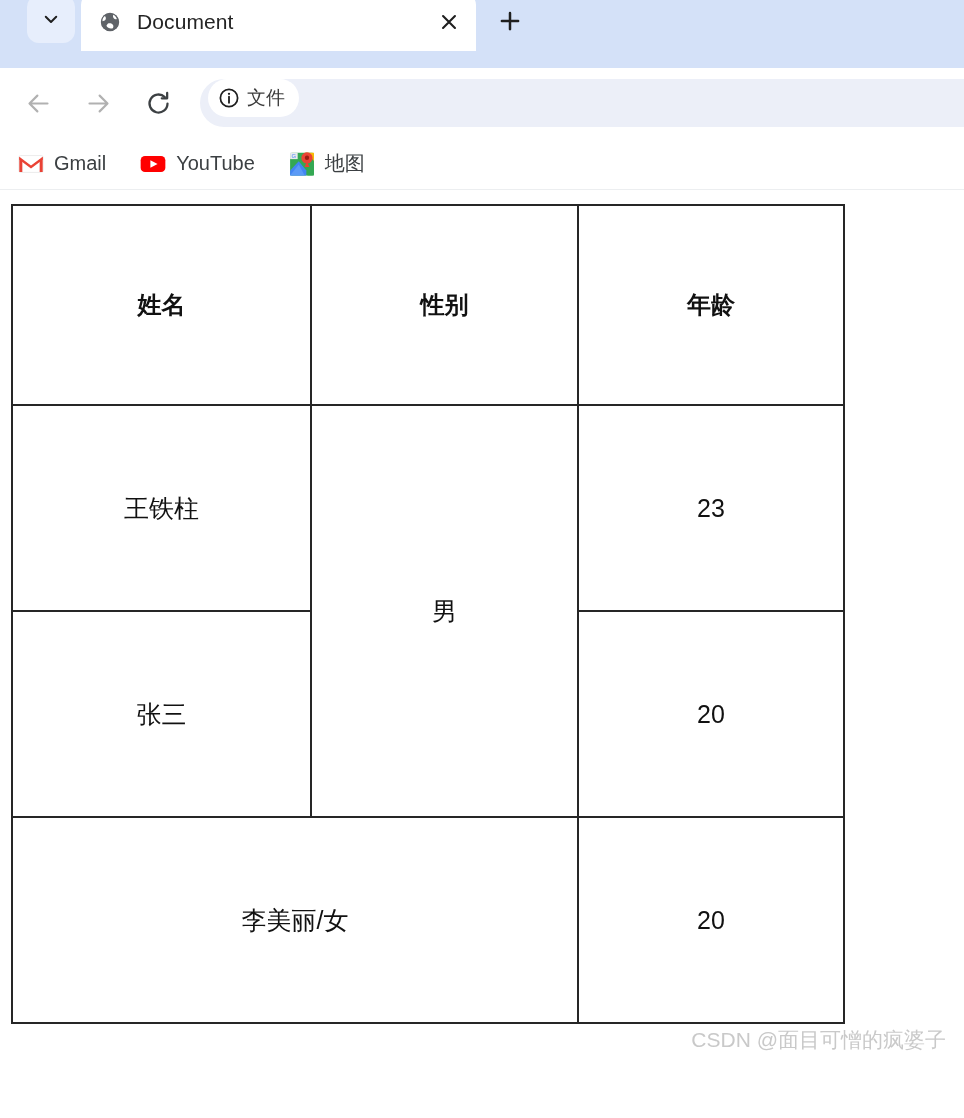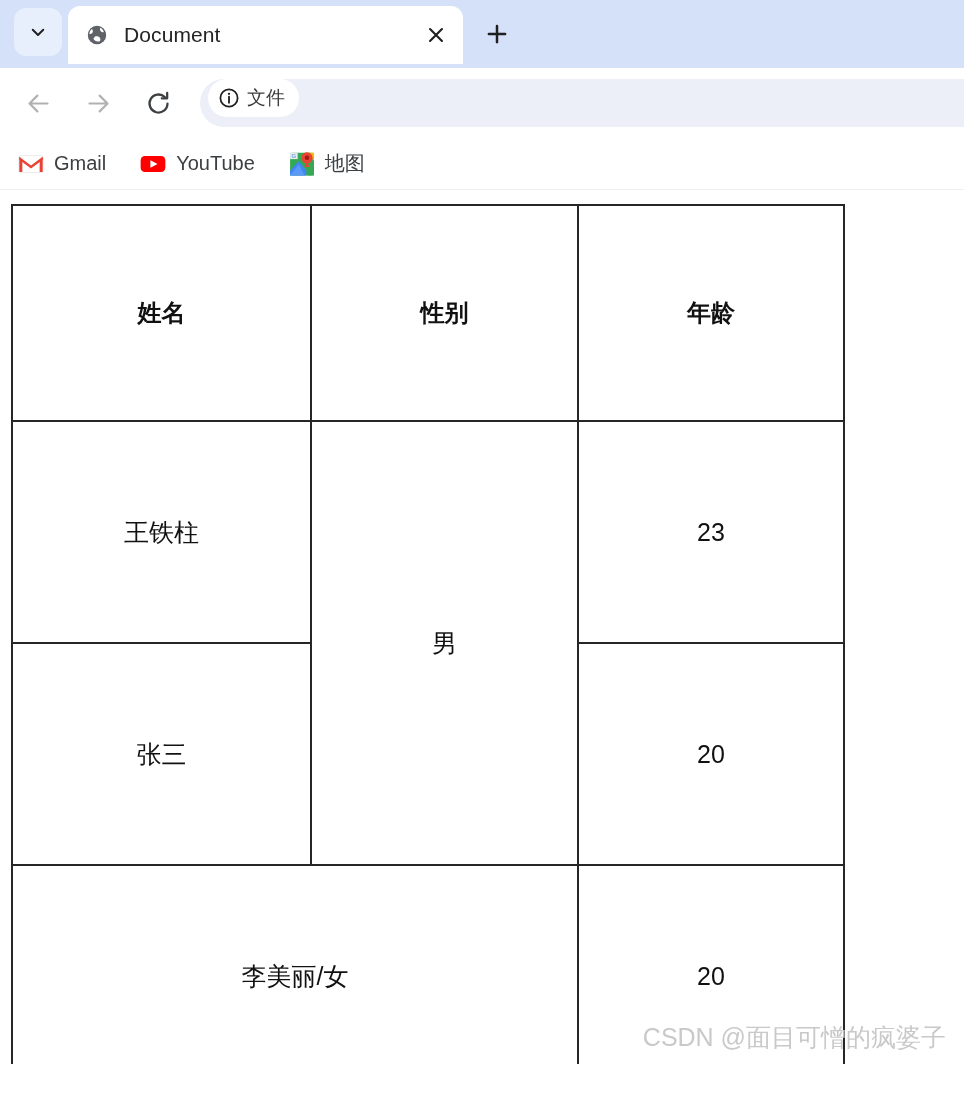--- a/index.html
+++ b/index.html
@@ -19,21 +19,21 @@
   .browser-chrome {
     width: 964px;
     background: #ffffff;
   }
 
   .tabstrip {
     height: 68px;
     background: #d4e1f8;
     display: flex;
     align-items: flex-end;
-    padding: 4px;
+    padding: 17px;
     position: relative;
     box-sizing: border-box;
   }
 
   .tab-search-btn {
     width: 48px;
     height: 48px;
     margin: 0 6px 8px 10px;
     border-radius: 12px;
     background: #e7eefc;
@@ -194,38 +194,38 @@
     table-layout: fixed;
   }
   table.data-table td,
   table.data-table th {
     border: 2px solid #262626;
     text-align: center;
     vertical-align: middle;
     font-size: 25px;
     color: #111111;
     font-weight: normal;
-    padding: 8px;
+    padding: 0;
   }
   table.data-table th {
     font-weight: bold;
     font-size: 24px;
   }
   .col-1 { width: 299px; }
   .col-2 { width: 267px; }
   .col-3 { width: 266px; }
 
   .row-head td, .row-head th { height: 198px; }
   .row-body td { height: 204px; }
 
   .watermark {
     position: absolute;
     right: 18px;
     bottom: 10px;
-    font-size: 25px;
+    font-size: 21px;
     color: #c9c9c9;
     white-space: nowrap;
   }
 </style>
 </head>
 <body>
 
 <div class="browser-chrome">
 
   <div class="tabstrip">

